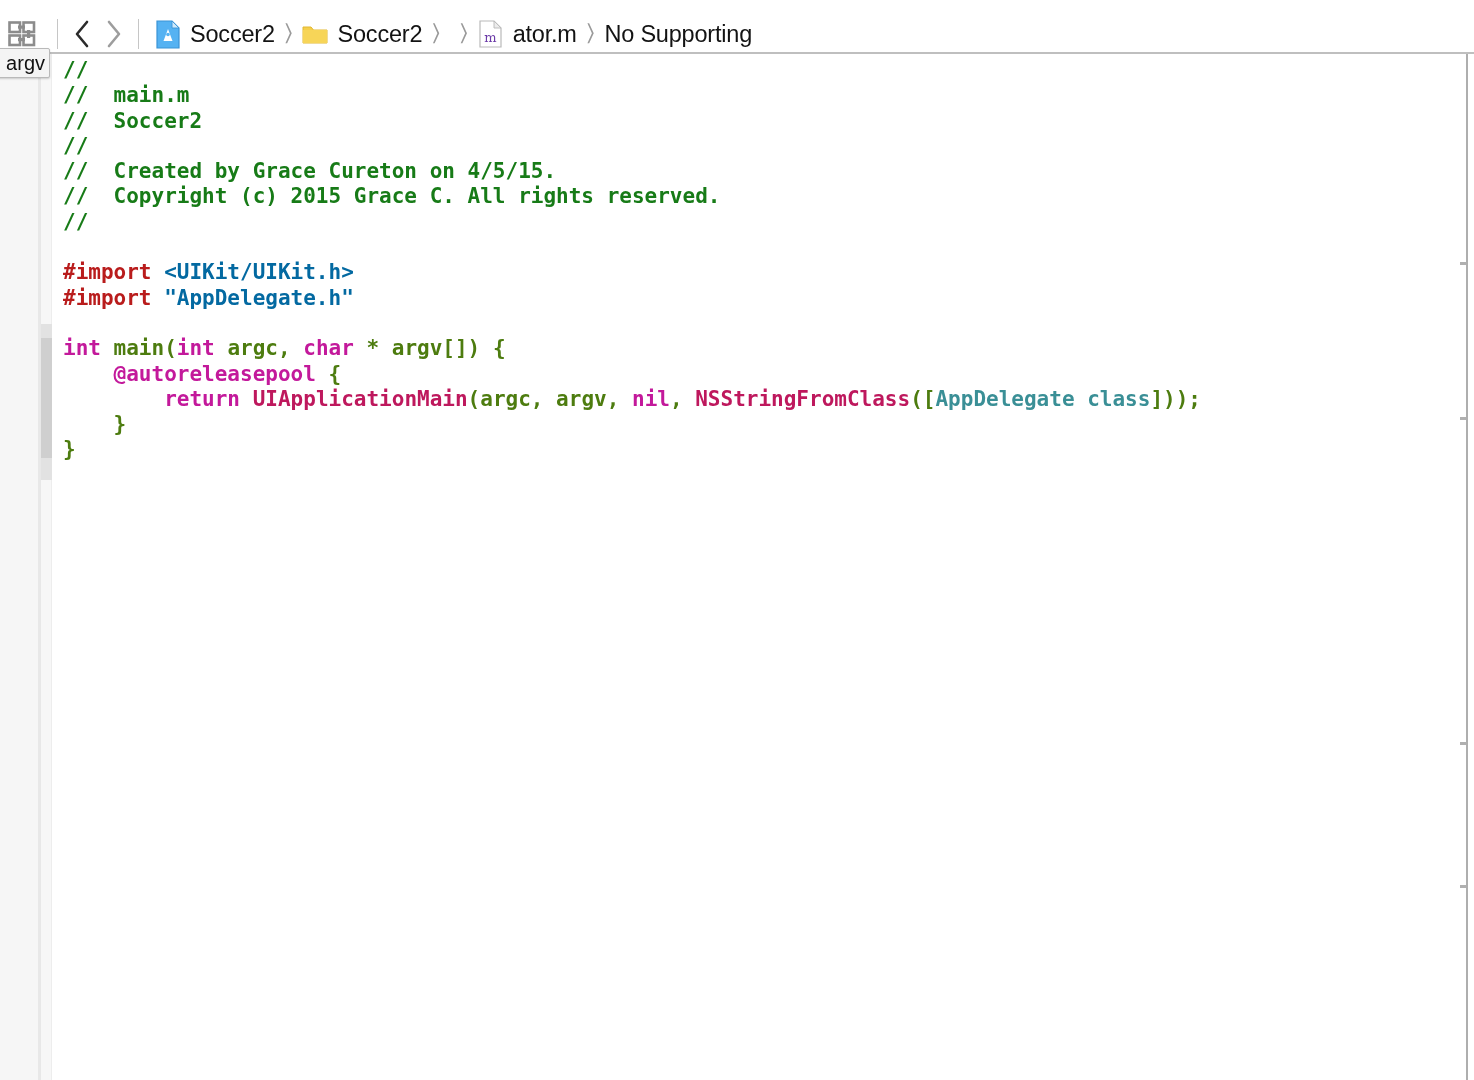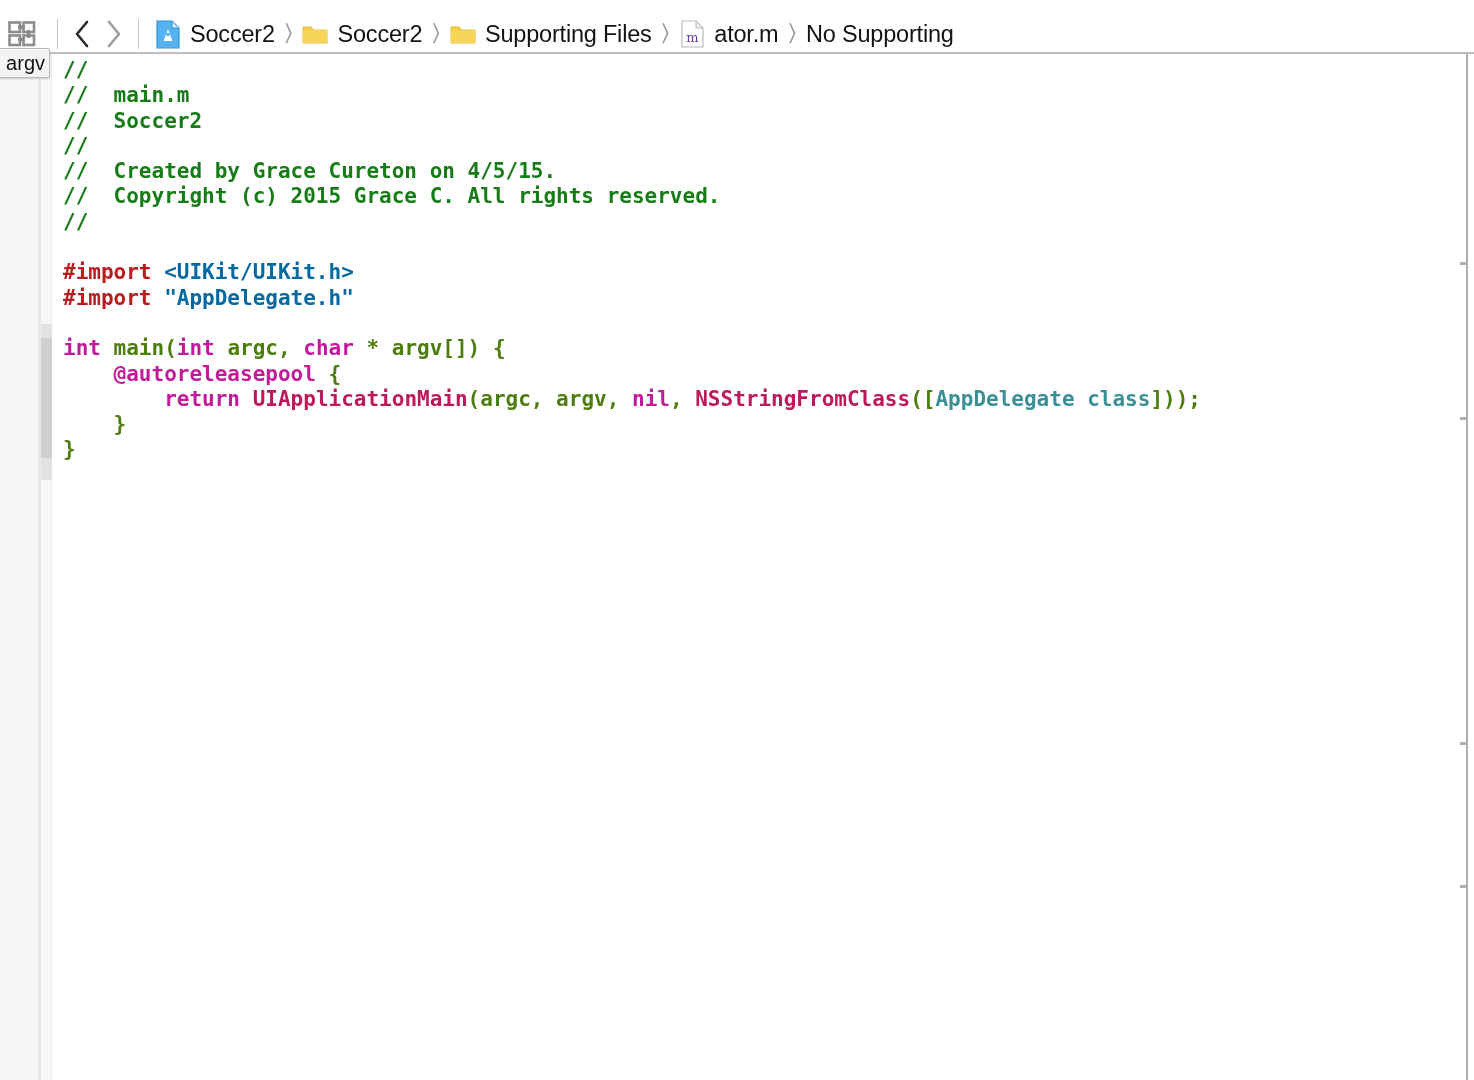--- a/index.html
+++ b/index.html
@@ -290,29 +290,20 @@
         <span class="crumb-icon">
           <svg width="26" height="22" viewBox="0 0 26 22" aria-hidden="true">
             <path d="M1,4 H9 L11.5,7 H25 V20 H1 Z" fill="#f5cf4b" stroke="#e2b832" stroke-width="1"></path>
             <path d="M1,7 H25 V20 H1 Z" fill="#f7d558"></path>
           </svg>
         </span>
         <span class="crumb-label">Soccer2</span>
       </div>
       <span class="crumb-sep">〉</span>
 
-      <div class="crumb">
-        <span class="crumb-icon">
-          <svg width="26" height="22" viewBox="0 0 26 22" aria-hidden="true">
-            <path d="M1,4 H9 L11.5,7 H25 V20 H1 Z" fill="#f5cf4b" stroke="#e2b832" stroke-width="1"></path>
-            <path d="M1,7 H25 V20 H1 Z" fill="#f7d558"></path>
-          </svg>
-        </span>
-        <span class="crumb-label">Supporting Files</span>
-      </div>
       <span class="crumb-sep">〉</span>
 
       <div class="crumb">
         <span class="crumb-icon">
           <svg width="23" height="28" viewBox="0 0 23 28" aria-hidden="true">
             <path d="M1,1 H15 L22,8 V27 H1 Z" fill="#ffffff" stroke="#b9b9b9" stroke-width="1.2"></path>
             <path d="M15,1 L22,8 H15 Z" fill="#ececec" stroke="#b9b9b9" stroke-width="0.9"></path>
             <text x="11.5" y="22" font-family="DejaVu Serif, serif" font-size="13" fill="#6c3ba8" text-anchor="middle">m</text>
           </svg>
         </span>

